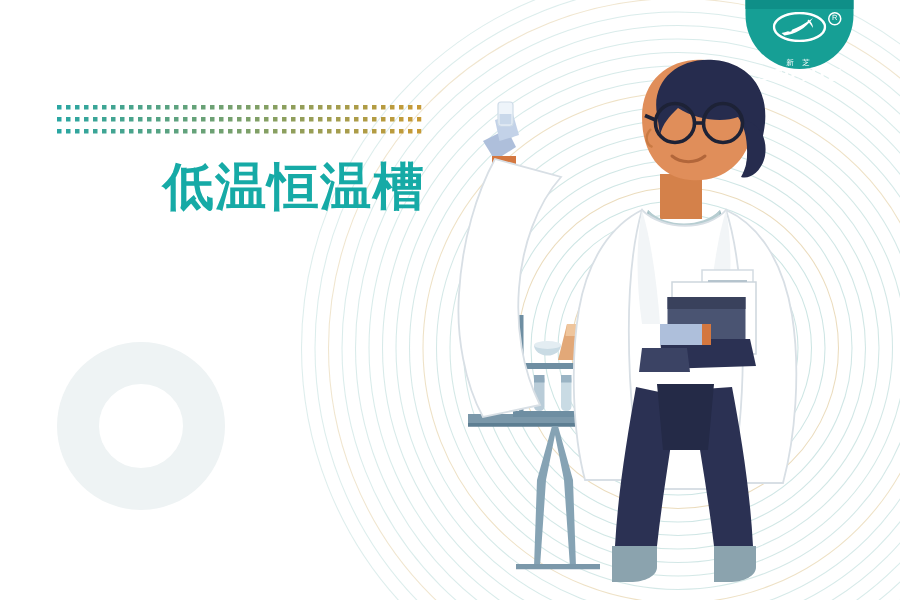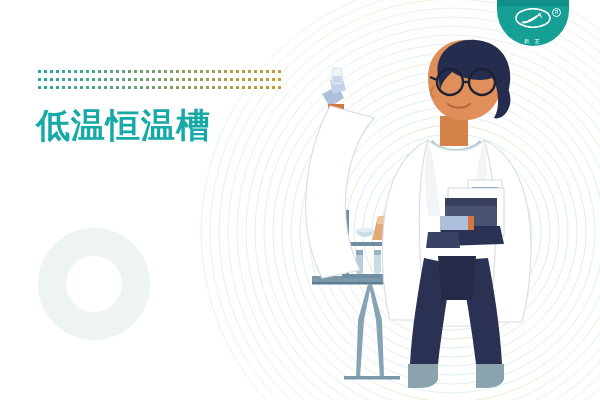--- a/index.html
+++ b/index.html
@@ -53,20 +53,21 @@
     width: 320px;
   }
   .headline-line {
     font-family: "DejaVu Sans", "Liberation Sans", sans-serif;
     font-weight: bold;
     font-size: 34px;
     line-height: 44px;
     letter-spacing: 1px;
     color: #16aaa6;
     white-space: nowrap;
+    text-align: center;
   }
 
   
   #logo {
     position: absolute;
     left: 497px;
     top: 0px;
     width: 72px;
     height: 50px;
   }

